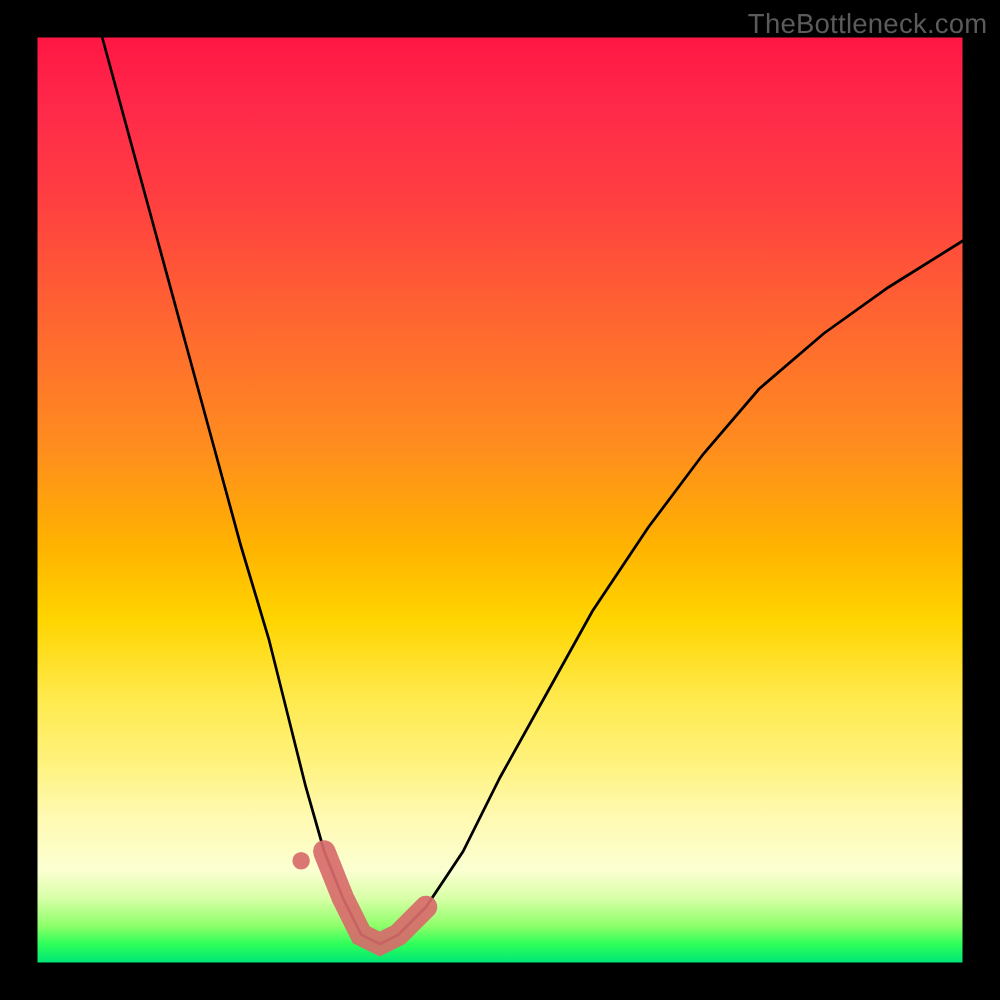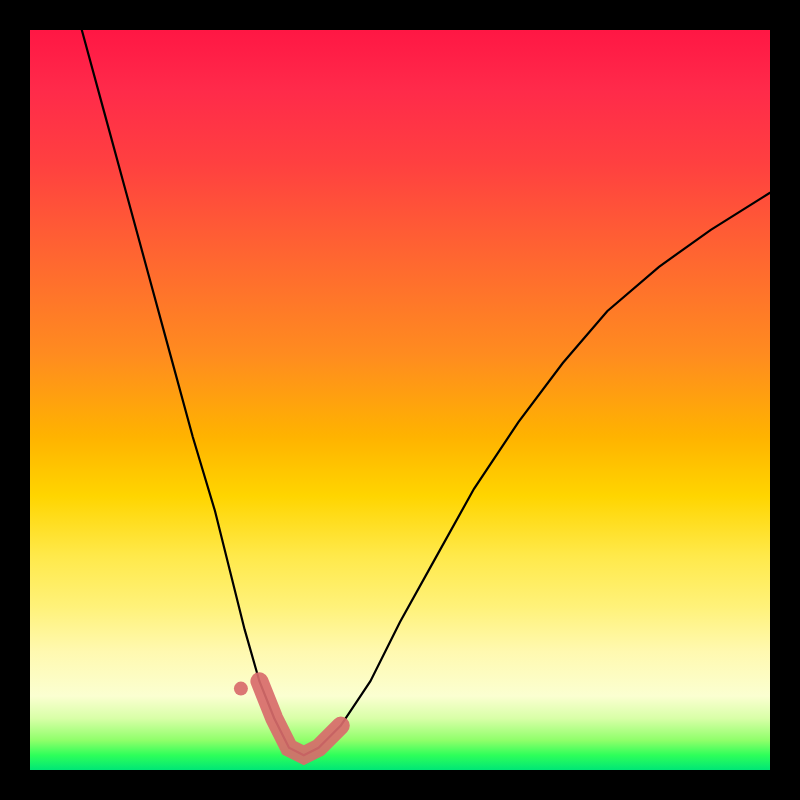--- a/index.html
+++ b/index.html
@@ -77,20 +77,21 @@
   }
   .dot-pink {
     fill: #d86b6b;
     opacity: 0.92;
   }
 </style>
 </head>
 <body>
 
 <div class="frame">
+  <div class="watermark">TheBottleneck.com</div>
 
   <div class="plot"></div>
 
   <svg class="overlay" viewBox="0 0 740 740">
     <path class="curve" d="M51.8 0.0 L74.0 81.4 L96.2 162.8 L118.4 244.2 L140.6 325.6 L162.8 407.0 L185.0 481.0 L199.8 540.2 L214.6 599.4 L229.4 651.2 L244.2 688.2 L259.0 717.8 L273.8 725.2 L288.6 717.8 L310.8 695.6 L340.4 651.2 L370.0 592.0 L407.0 525.4 L444.0 458.8 L488.4 392.2 L532.8 333.0 L577.2 281.2 L629.0 236.8 L680.8 199.8 L740.0 162.8"></path>
     <path class="thick-pink" d="M229.4 651.2 L244.2 688.2 L259.0 717.8 L273.8 725.2 L288.6 717.8 L310.8 695.6"></path>
     <circle class="dot-pink" r="7" cx="210.9" cy="658.6"></circle>
   </svg>
 </div>
 

